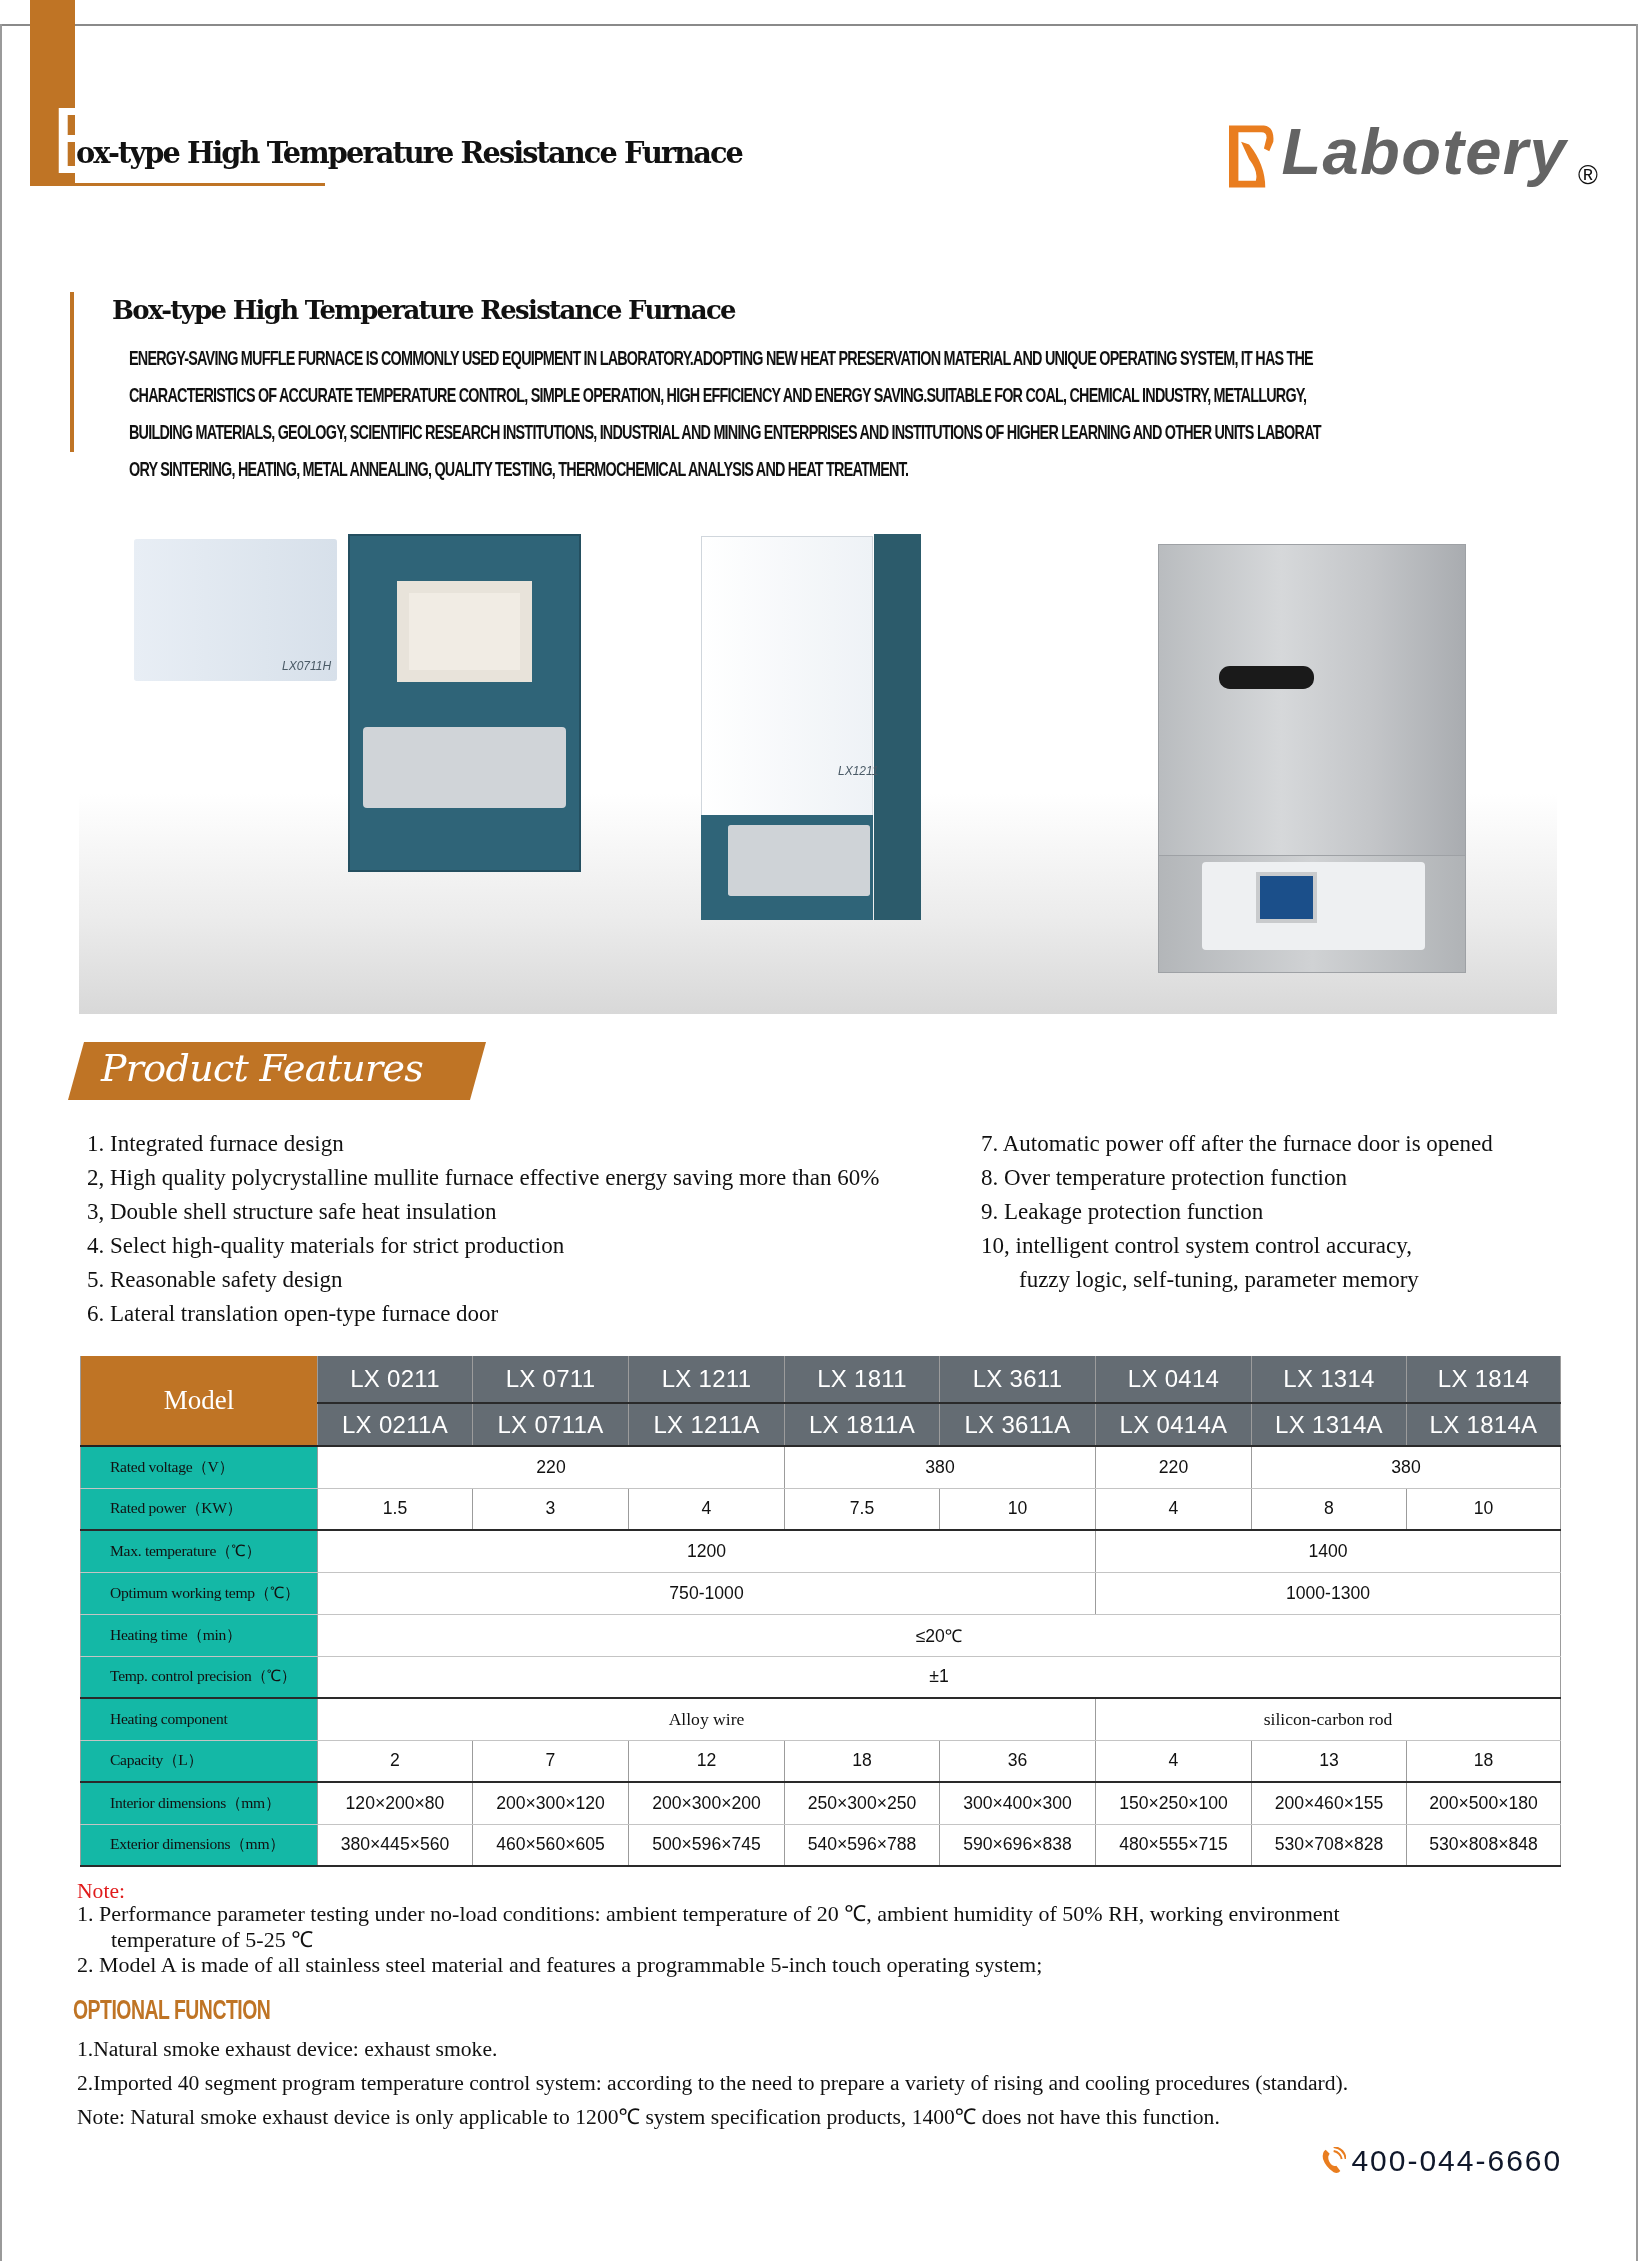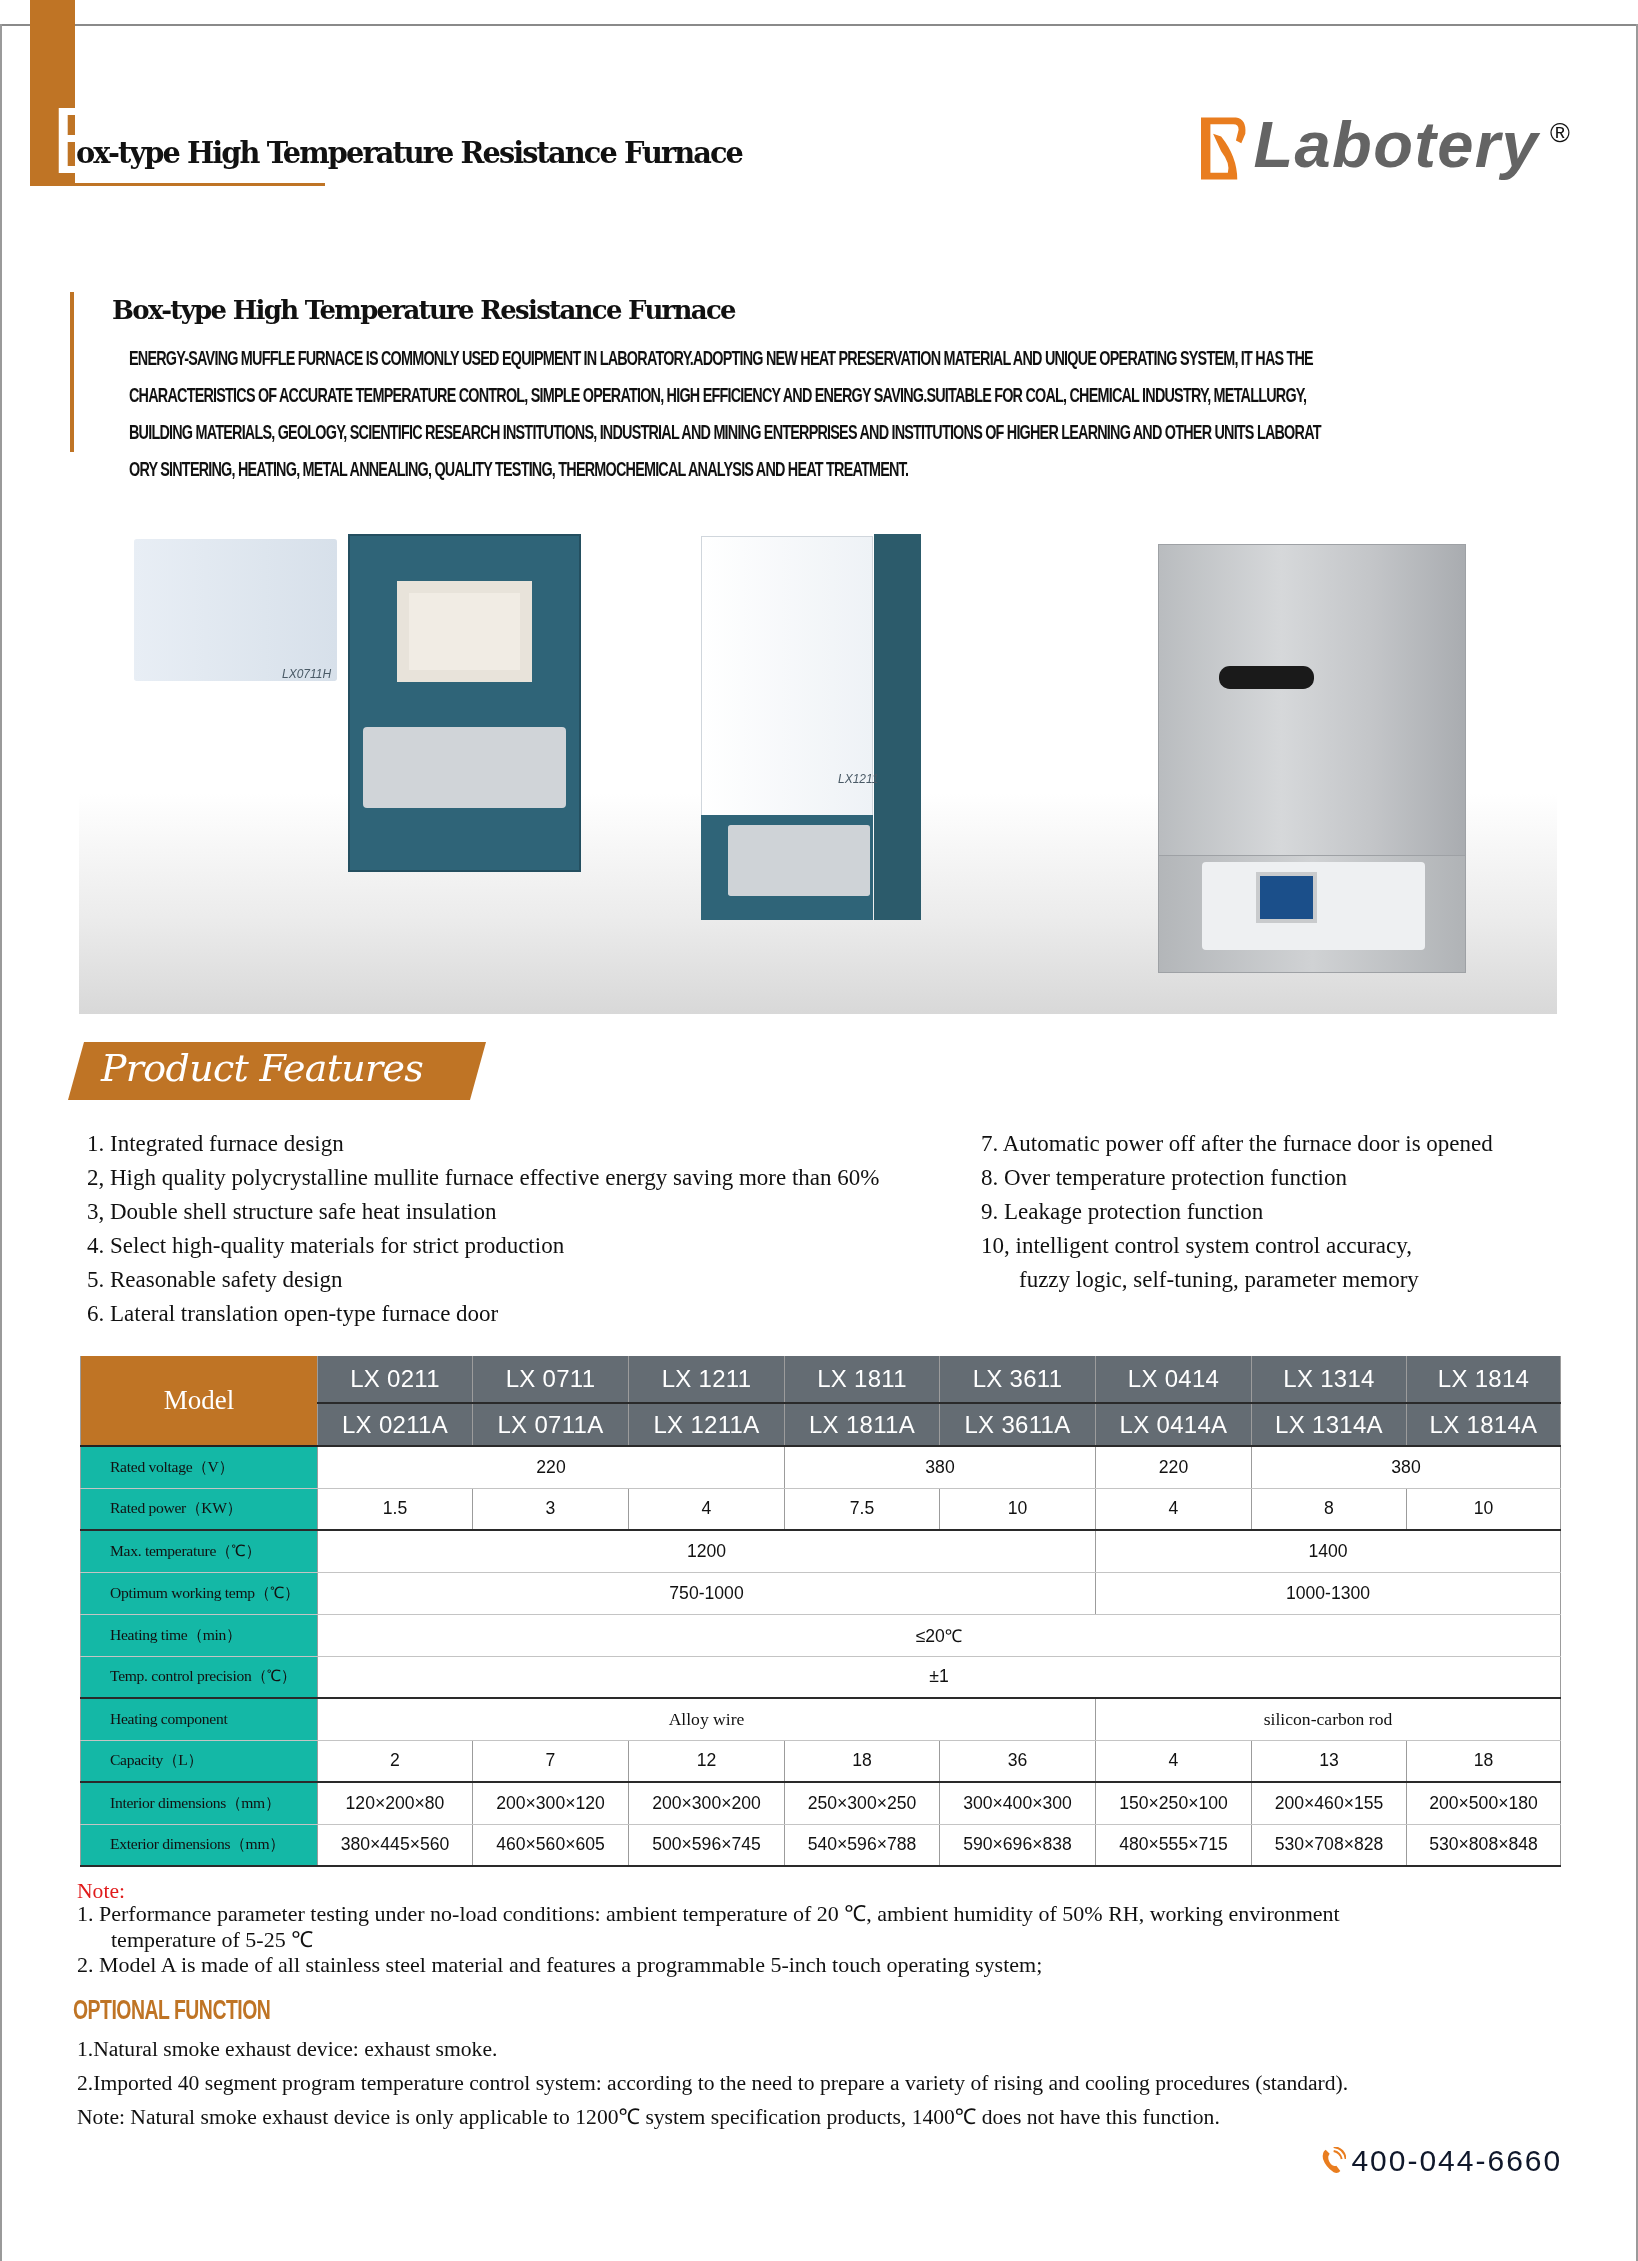--- a/index.html
+++ b/index.html
@@ -8,21 +8,21 @@
 
   .frame-top { position: absolute; left: 0; top: 24px; width: 1638px; height: 2px; background: #8a8a8a; }
   .frame-left { position: absolute; left: 0; top: 24px; width: 2px; height: 2238px; background: #9a9a9a; }
   .frame-right { position: absolute; left: 1636px; top: 24px; width: 2px; height: 2238px; background: #9a9a9a; }
 
   .b-block { position: absolute; left: 30px; top: 0; width: 45px; height: 185px; background: #bf7425; }
   .b-letter { position: absolute; left: 51px; top: 100px; font-family: "Liberation Sans", sans-serif; font-size: 95px; line-height: 81px; color: #ffffff; font-weight: normal; }
   .main-title { position: absolute; left: 76px; top: 135px; font-family: "DejaVu Serif", serif; font-weight: bold; font-size: 30px; letter-spacing: -2px; color: #111; white-space: nowrap; transform: scaleX(0.96); transform-origin: left; }
   .title-underline { position: absolute; left: 30px; top: 183px; width: 295px; height: 2.7px; background: #bf7425; }
 
-  .logo { position: absolute; left: 1201px; top: 108px; height: 81px; display: flex; align-items: flex-start; }
+  .logo { position: absolute; left: 1229px; top: 108px; height: 81px; display: flex; align-items: flex-end; }
   .logo-mark { width: 47px; height: 65px; position: relative; margin-top: 8px; }
   .logo-text { font-family: "Liberation Sans", sans-serif; font-weight: bold; font-style: italic; font-size: 65px; color: #646464; line-height: 74px; letter-spacing: 1.4px; margin-left: 5.4px; }
   .logo-reg { font-family: "Liberation Sans", sans-serif; font-size: 27px; color: #111; margin-left: 10.8px; margin-top: 12px; line-height: 27px; }
 
   .intro-bar { position: absolute; left: 70px; top: 292px; width: 4px; height: 160px; background: #bf7425; }
   .intro-title { position: absolute; left: 112px; top: 295px; font-family: "DejaVu Serif", serif; font-weight: bold; font-size: 26px; letter-spacing: -1.7px; color: #111; white-space: nowrap; }
   .intro-para { position: absolute; left: 129px; top: 340px; width: 1319px; font-family: "Liberation Sans", sans-serif; font-weight: bold; font-size: 20px; line-height: 37px; color: #111; text-transform: uppercase; letter-spacing: -1.1px; }
   .intro-line { display: block; white-space: nowrap; transform: scaleX(0.72); transform-origin: left; width: 1826px; }
 
   .photo { position: absolute; left: 79px; top: 524px; width: 1478px; height: 490px; background: linear-gradient(180deg, #ffffff 0%, #ffffff 55%, #ececec 80%, #d8d8d8 100%); overflow: hidden; }
@@ -33,21 +33,21 @@
   .f1-panel { left: 284px; top: 203px; width: 203px; height: 81px; background: #d0d4d8; border-radius: 4px; }
   .f2-top { left: 622px; top: 12px; width: 172px; height: 298px; background: linear-gradient(90deg,#ffffff,#eef2f6); border: 0.7px solid #d0d6dc; }
   .f2-side { left: 795px; top: 9.5px; width: 47px; height: 386px; background: #2c5b6b; }
   .f2-base { left: 622px; top: 291px; width: 172px; height: 105px; background: #2f6478; }
   .f2-panel { left: 649px; top: 301px; width: 142px; height: 71px; background: #cfd3d7; border-radius: 2.7px; }
   .f3-body { left: 1079px; top: 20px; width: 308px; height: 318px; background: linear-gradient(90deg,#b9bcbf,#d6d8da 40%,#c3c5c8 70%,#a9acb0); border: 1.4px solid #9ea1a5; }
   .f3-handle { left: 1140px; top: 142px; width: 95px; height: 23px; background: #1a1a1a; border-radius: 10.8px; }
   .f3-base { left: 1079px; top: 331px; width: 308px; height: 118px; background: linear-gradient(90deg,#b3b6b9,#d0d2d4,#b0b3b6); border: 1.4px solid #9ea1a5; }
   .f3-panel { left: 1123px; top: 338px; width: 223px; height: 88px; background: #eef0f2; border-radius: 4px; }
   .f3-screen { left: 1177px; top: 348px; width: 61px; height: 51px; background: #1b4f8a; border: 4px solid #c9cbcd; }
-  .photo-label { position: absolute; font-family: "Liberation Sans", sans-serif; font-style: italic; font-size: 12px; color: #4a5a66; margin-top: 8px; }
+  .photo-label { position: absolute; font-family: "Liberation Sans", sans-serif; font-style: italic; font-size: 12px; color: #4a5a66; }
 
   .pf-banner { position: absolute; left: 68px; top: 1042px; width: 418px; height: 58px; background: #bf7425; clip-path: polygon(16px 0, 100% 0, 402px 100%, 0 100%); }
   .pf-title { position: absolute; left: 101px; top: 1046px; font-family: "DejaVu Serif", serif; font-weight: normal; font-style: italic; font-size: 38px; color: #ffffff; letter-spacing: -0.7px; white-space: nowrap; }
 
   .features { position: absolute; top: 1127px; font-family: "Liberation Serif", serif; font-size: 23px; line-height: 34px; color: #111; white-space: nowrap; }
   .features.left { left: 87px; }
   .features.right { left: 981px; }
   .feat-item { display: block; }
   .feat-indent { padding-left: 38px; }
 

